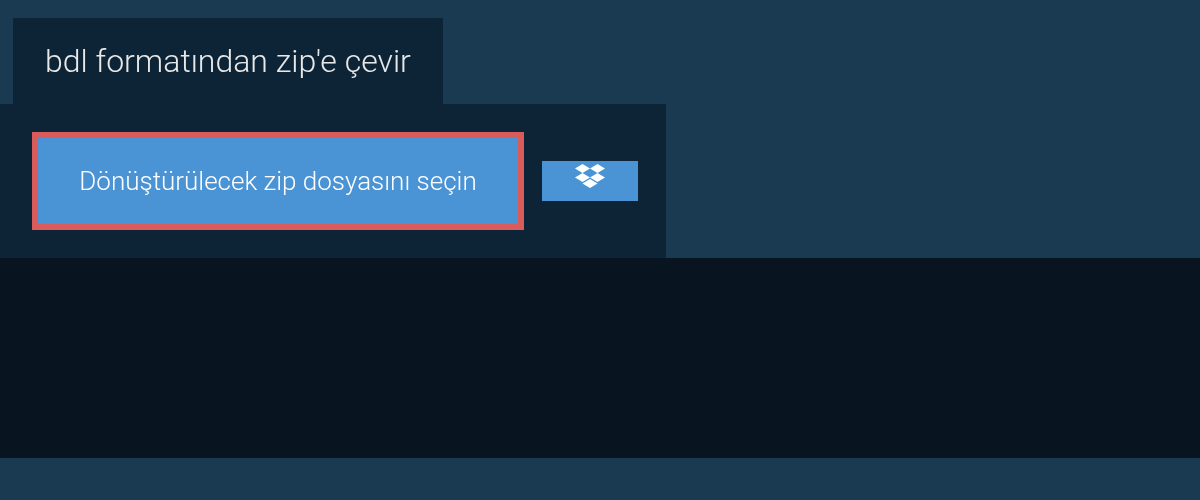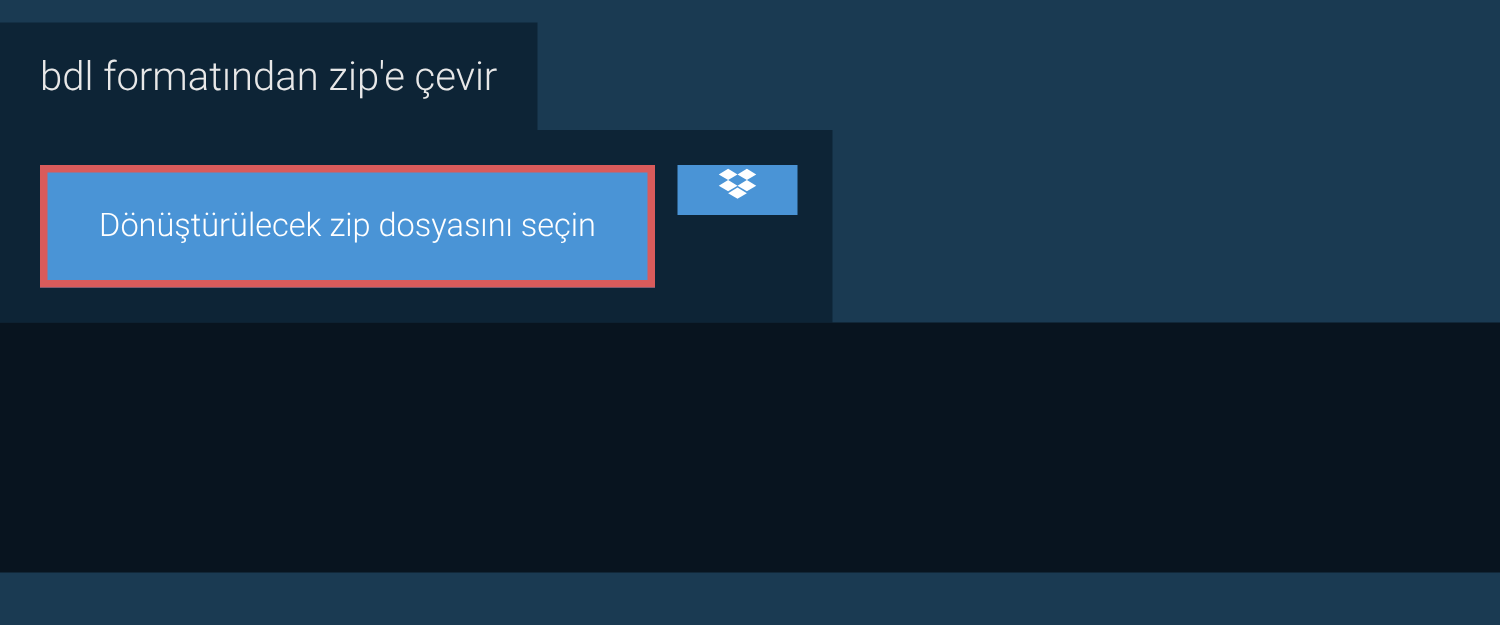--- a/index.html
+++ b/index.html
@@ -15,28 +15,28 @@
       overflow: hidden;
     }
     .tab-header {
       background: #0d2436;
       color: #e8e8e8;
       font-size: 32px;
       font-weight: 300;
       padding: 24px 32px;
       display: inline-block;
       margin-top: 18px;
-      margin-left: 0;
+      margin-left: 13px;
     }
     .panel {
       background: #0d2436;
       margin-top: 0;
       padding: 28px 28px 28px 32px;
       display: flex;
-      align-items: flex-start;
+      align-items: center;
       gap: 18px;
       width: 666px;
     }
     .select-button {
       background: #4a94d6;
       border: 6px solid #d95b5b;
       color: #ffffff;
       font-size: 26px;
       font-weight: 300;
       padding: 28px 36px;

